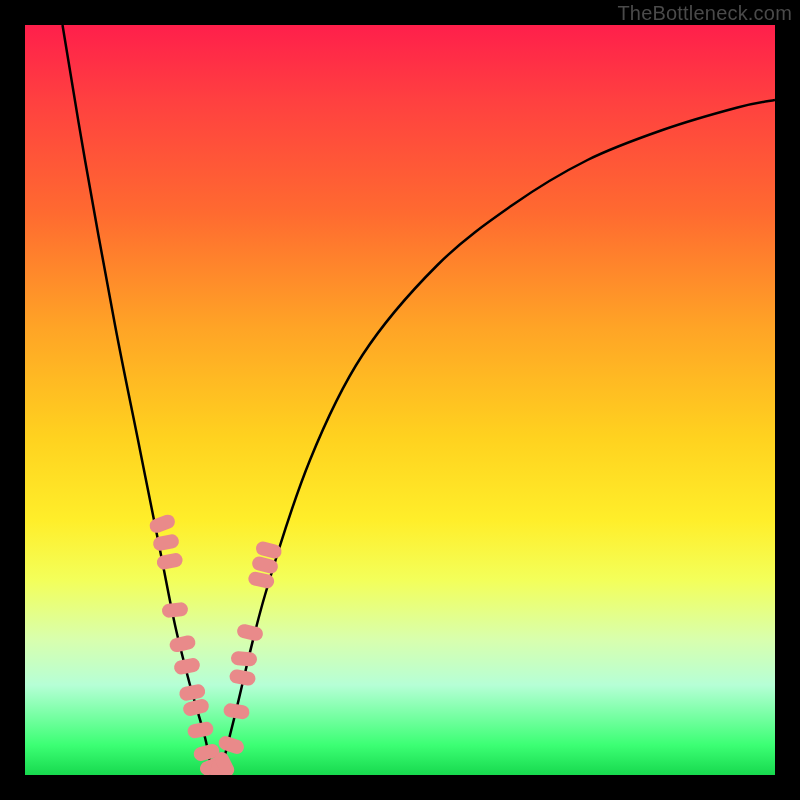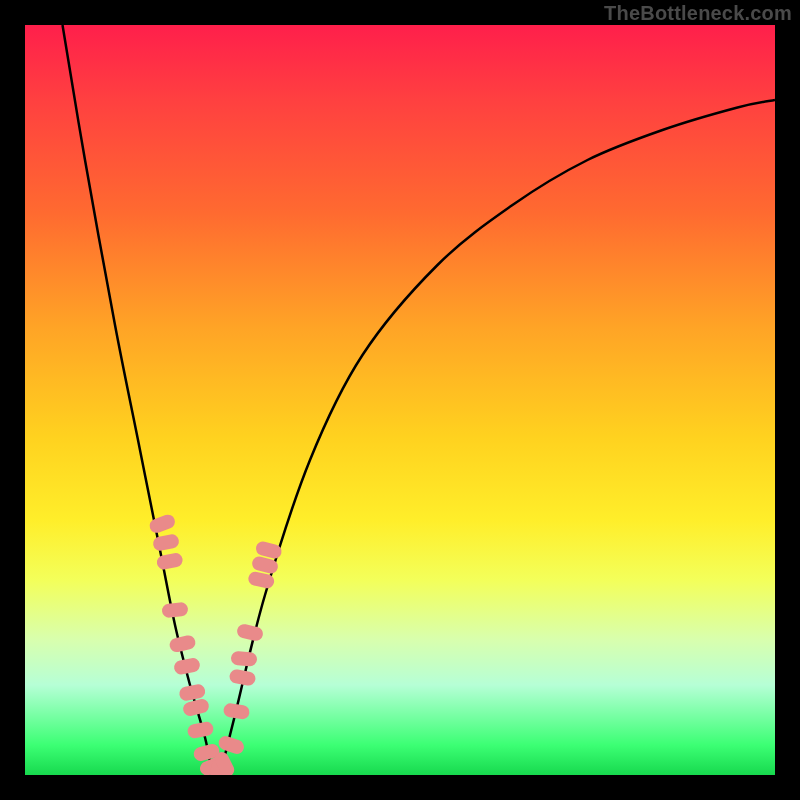--- a/index.html
+++ b/index.html
@@ -38,21 +38,21 @@
       #b6ffd6 88%,
       #3cff74 96%,
       #17d94e 100%
     );
   }
   .watermark {
     position: absolute;
     top: 2px;
     right: 8px;
     color: #4a4a4a;
-    font-weight: 700;
+    font-weight: 400;
     letter-spacing: 0.2px;
   }
   svg.curves {
     position: absolute;
     top: 0;
     left: 0;
   }
 </style>
 </head>
 <body>

